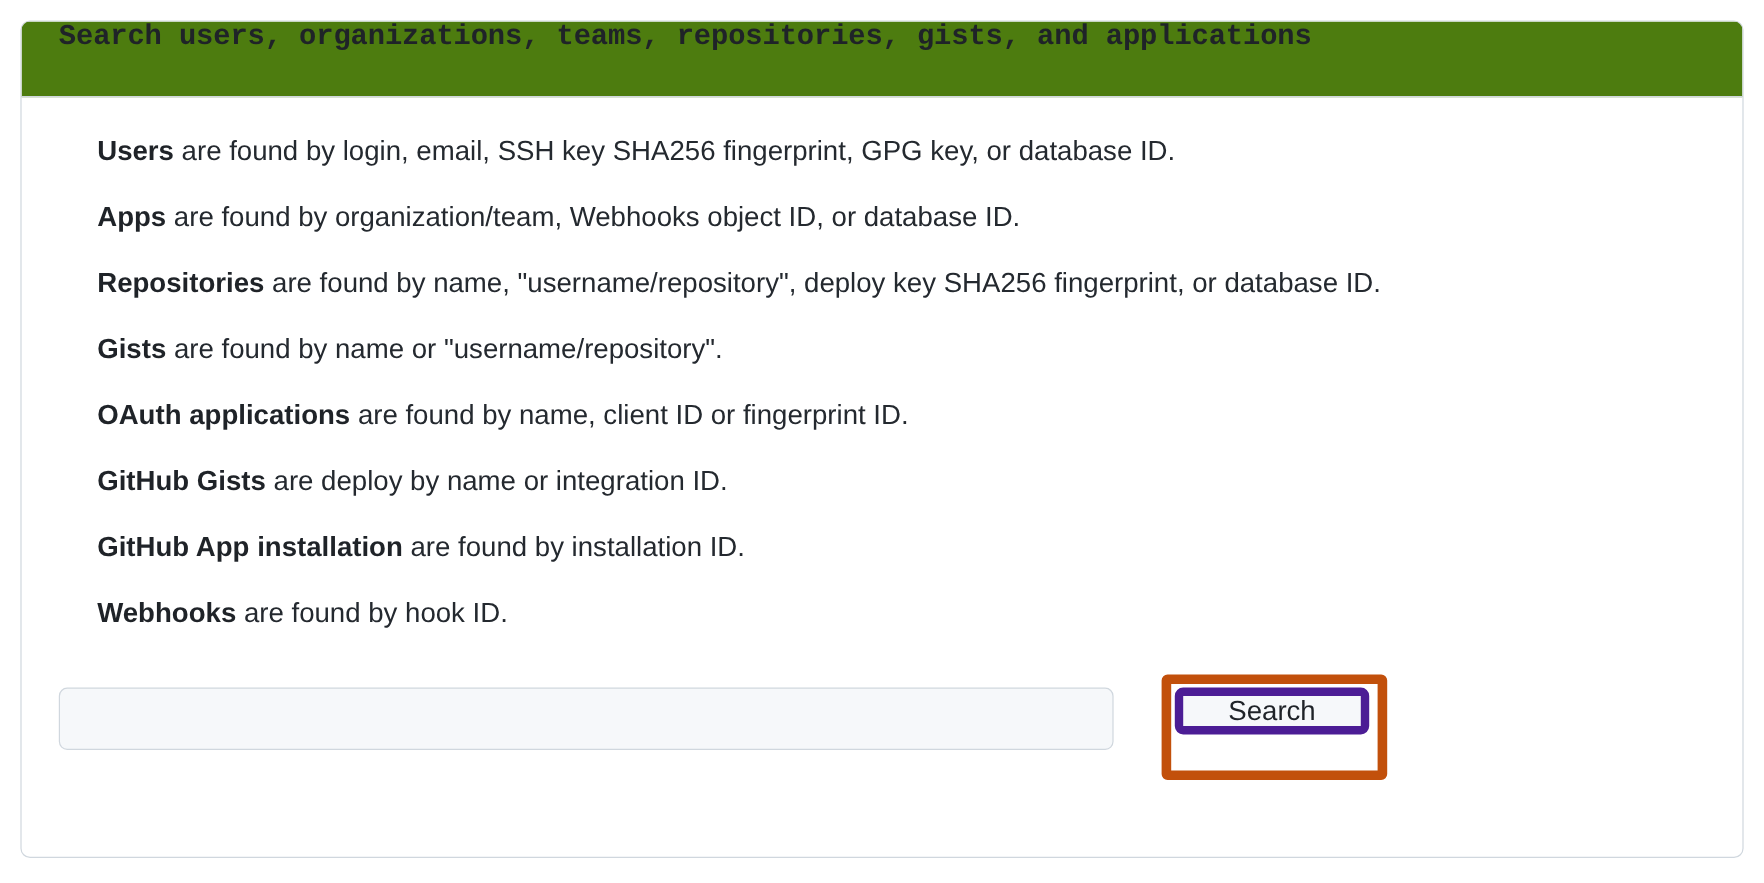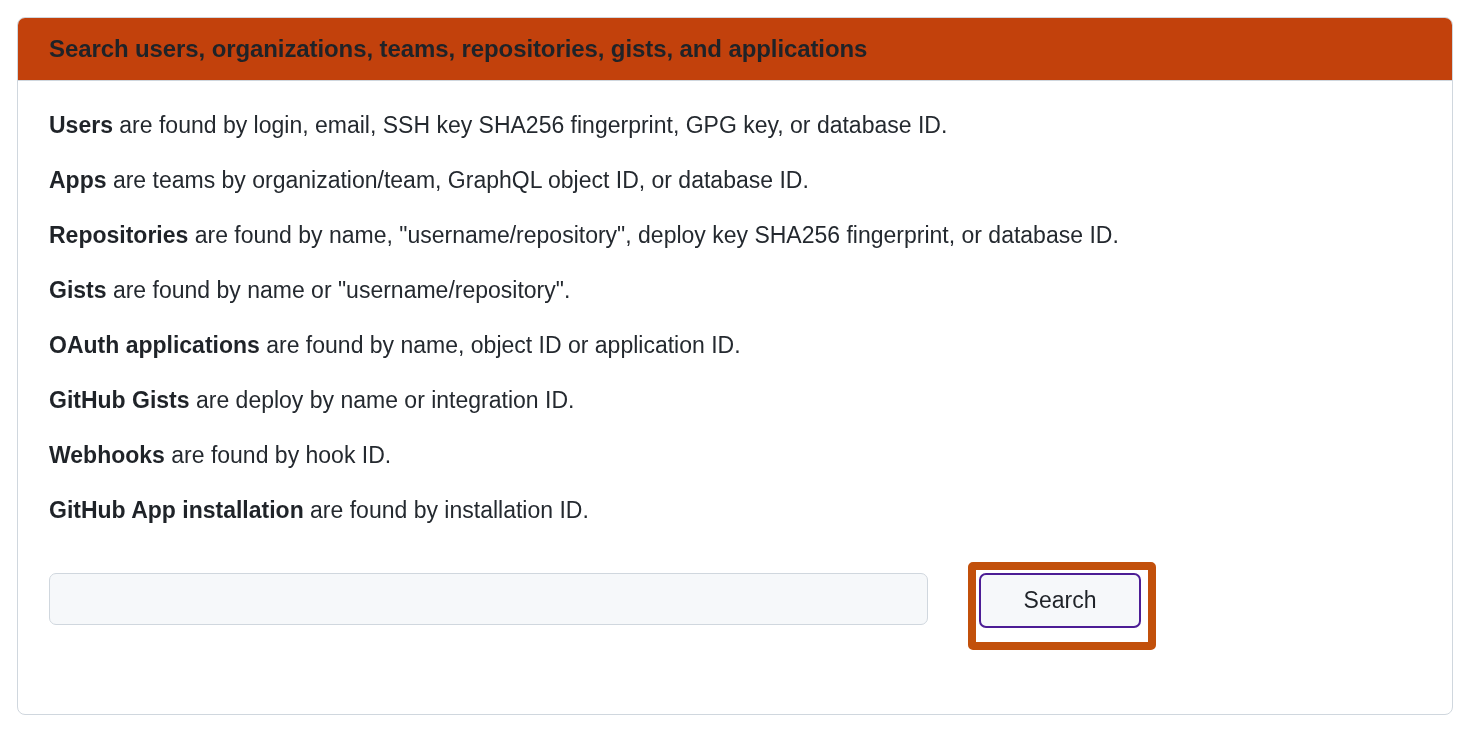--- a/index.html
+++ b/index.html
@@ -31,25 +31,25 @@
     box-sizing: border-box;
     border: 1px solid #d0d7de;
     border-radius: 8px;
     background: #ffffff;
     overflow: hidden;
   }
 
   .card-header {
     box-sizing: border-box;
     height: 63px;
-    background: #c2410c;
+    background: #4d7c0f;
     border-bottom: 1px solid #d0d7de;
     display: flex;
-    align-items: center;
     padding: 0 31px;
+    font-family: Liberation Mono, monospace;
   }
 
   .card-header-title {
     font-size: 24px;
     font-weight: bold;
     color: #1f2328;
     letter-spacing: -0.1px;
     white-space: nowrap;
   }
 
@@ -57,20 +57,21 @@
     box-sizing: border-box;
     padding: 17px 31px 0 31px;
   }
 
   
   .desc-line {
     font-size: 23px;
     line-height: 55px;
     color: #1f2328;
     white-space: nowrap;
+    margin-left: 32px;
   }
   .desc-line .term {
     font-weight: bold;
     color: #1f2328;
   }
   .desc-line .rest {
     font-weight: normal;
     color: #24292f;
   }
 
@@ -110,24 +111,24 @@
     border: 8px solid #c2500b;
     border-radius: 5px;
     background: transparent;
   }
 
   .search-button {
     position: absolute;
     left: 930px;
     top: 11px;
     width: 162px;
-    height: 55px;
+    height: 39px;
     box-sizing: border-box;
     background: #f6f8fa;
-    border: 2px solid #4c1d95;
+    border: 7px solid #4c1d95;
     border-radius: 7px;
     font-family: "Liberation Sans", sans-serif;
     font-size: 23px;
     color: #1f2328;
     cursor: pointer;
     display: flex;
     align-items: center;
     justify-content: center;
     padding: 0;
   }
@@ -144,45 +145,45 @@
     </div>
 
     <div class="card-body">
 
       <div class="desc-line">
         <span class="term">Users</span><span class="rest"> are found by login, email, SSH key SHA256 fingerprint, GPG key, or database ID.</span>
       </div>
 
 
       <div class="desc-line">
-        <span class="term">Apps</span><span class="rest"> are teams by organization/team, GraphQL object ID, or database ID.</span>
+        <span class="term">Apps</span><span class="rest"> are found by organization/team, Webhooks object ID, or database ID.</span>
       </div>
 
       <div class="desc-line">
         <span class="term">Repositories</span><span class="rest"> are found by name, "username/repository", deploy key SHA256 fingerprint, or database ID.</span>
       </div>
 
       <div class="desc-line">
         <span class="term">Gists</span><span class="rest"> are found by name or "username/repository".</span>
       </div>
 
       <div class="desc-line">
-        <span class="term">OAuth applications</span><span class="rest"> are found by name, object ID or application ID.</span>
+        <span class="term">OAuth applications</span><span class="rest"> are found by name, client ID or fingerprint ID.</span>
       </div>
 
       <div class="desc-line">
         <span class="term">GitHub Gists</span><span class="rest"> are deploy by name or integration ID.</span>
       </div>
 
       <div class="desc-line">
-        <span class="term">Webhooks</span><span class="rest"> are found by hook ID.</span>
+        <span class="term">GitHub App installation</span><span class="rest"> are found by installation ID.</span>
       </div>
 
       <div class="desc-line">
-        <span class="term">GitHub App installation</span><span class="rest"> are found by installation ID.</span>
+        <span class="term">Webhooks</span><span class="rest"> are found by hook ID.</span>
       </div>
 
       <div class="search-row">
 
         <input class="search-input" type="text" placeholder="" style="">
 
         <div class="search-button-highlight"></div>
 
         <button class="search-button">Search</button>
 

